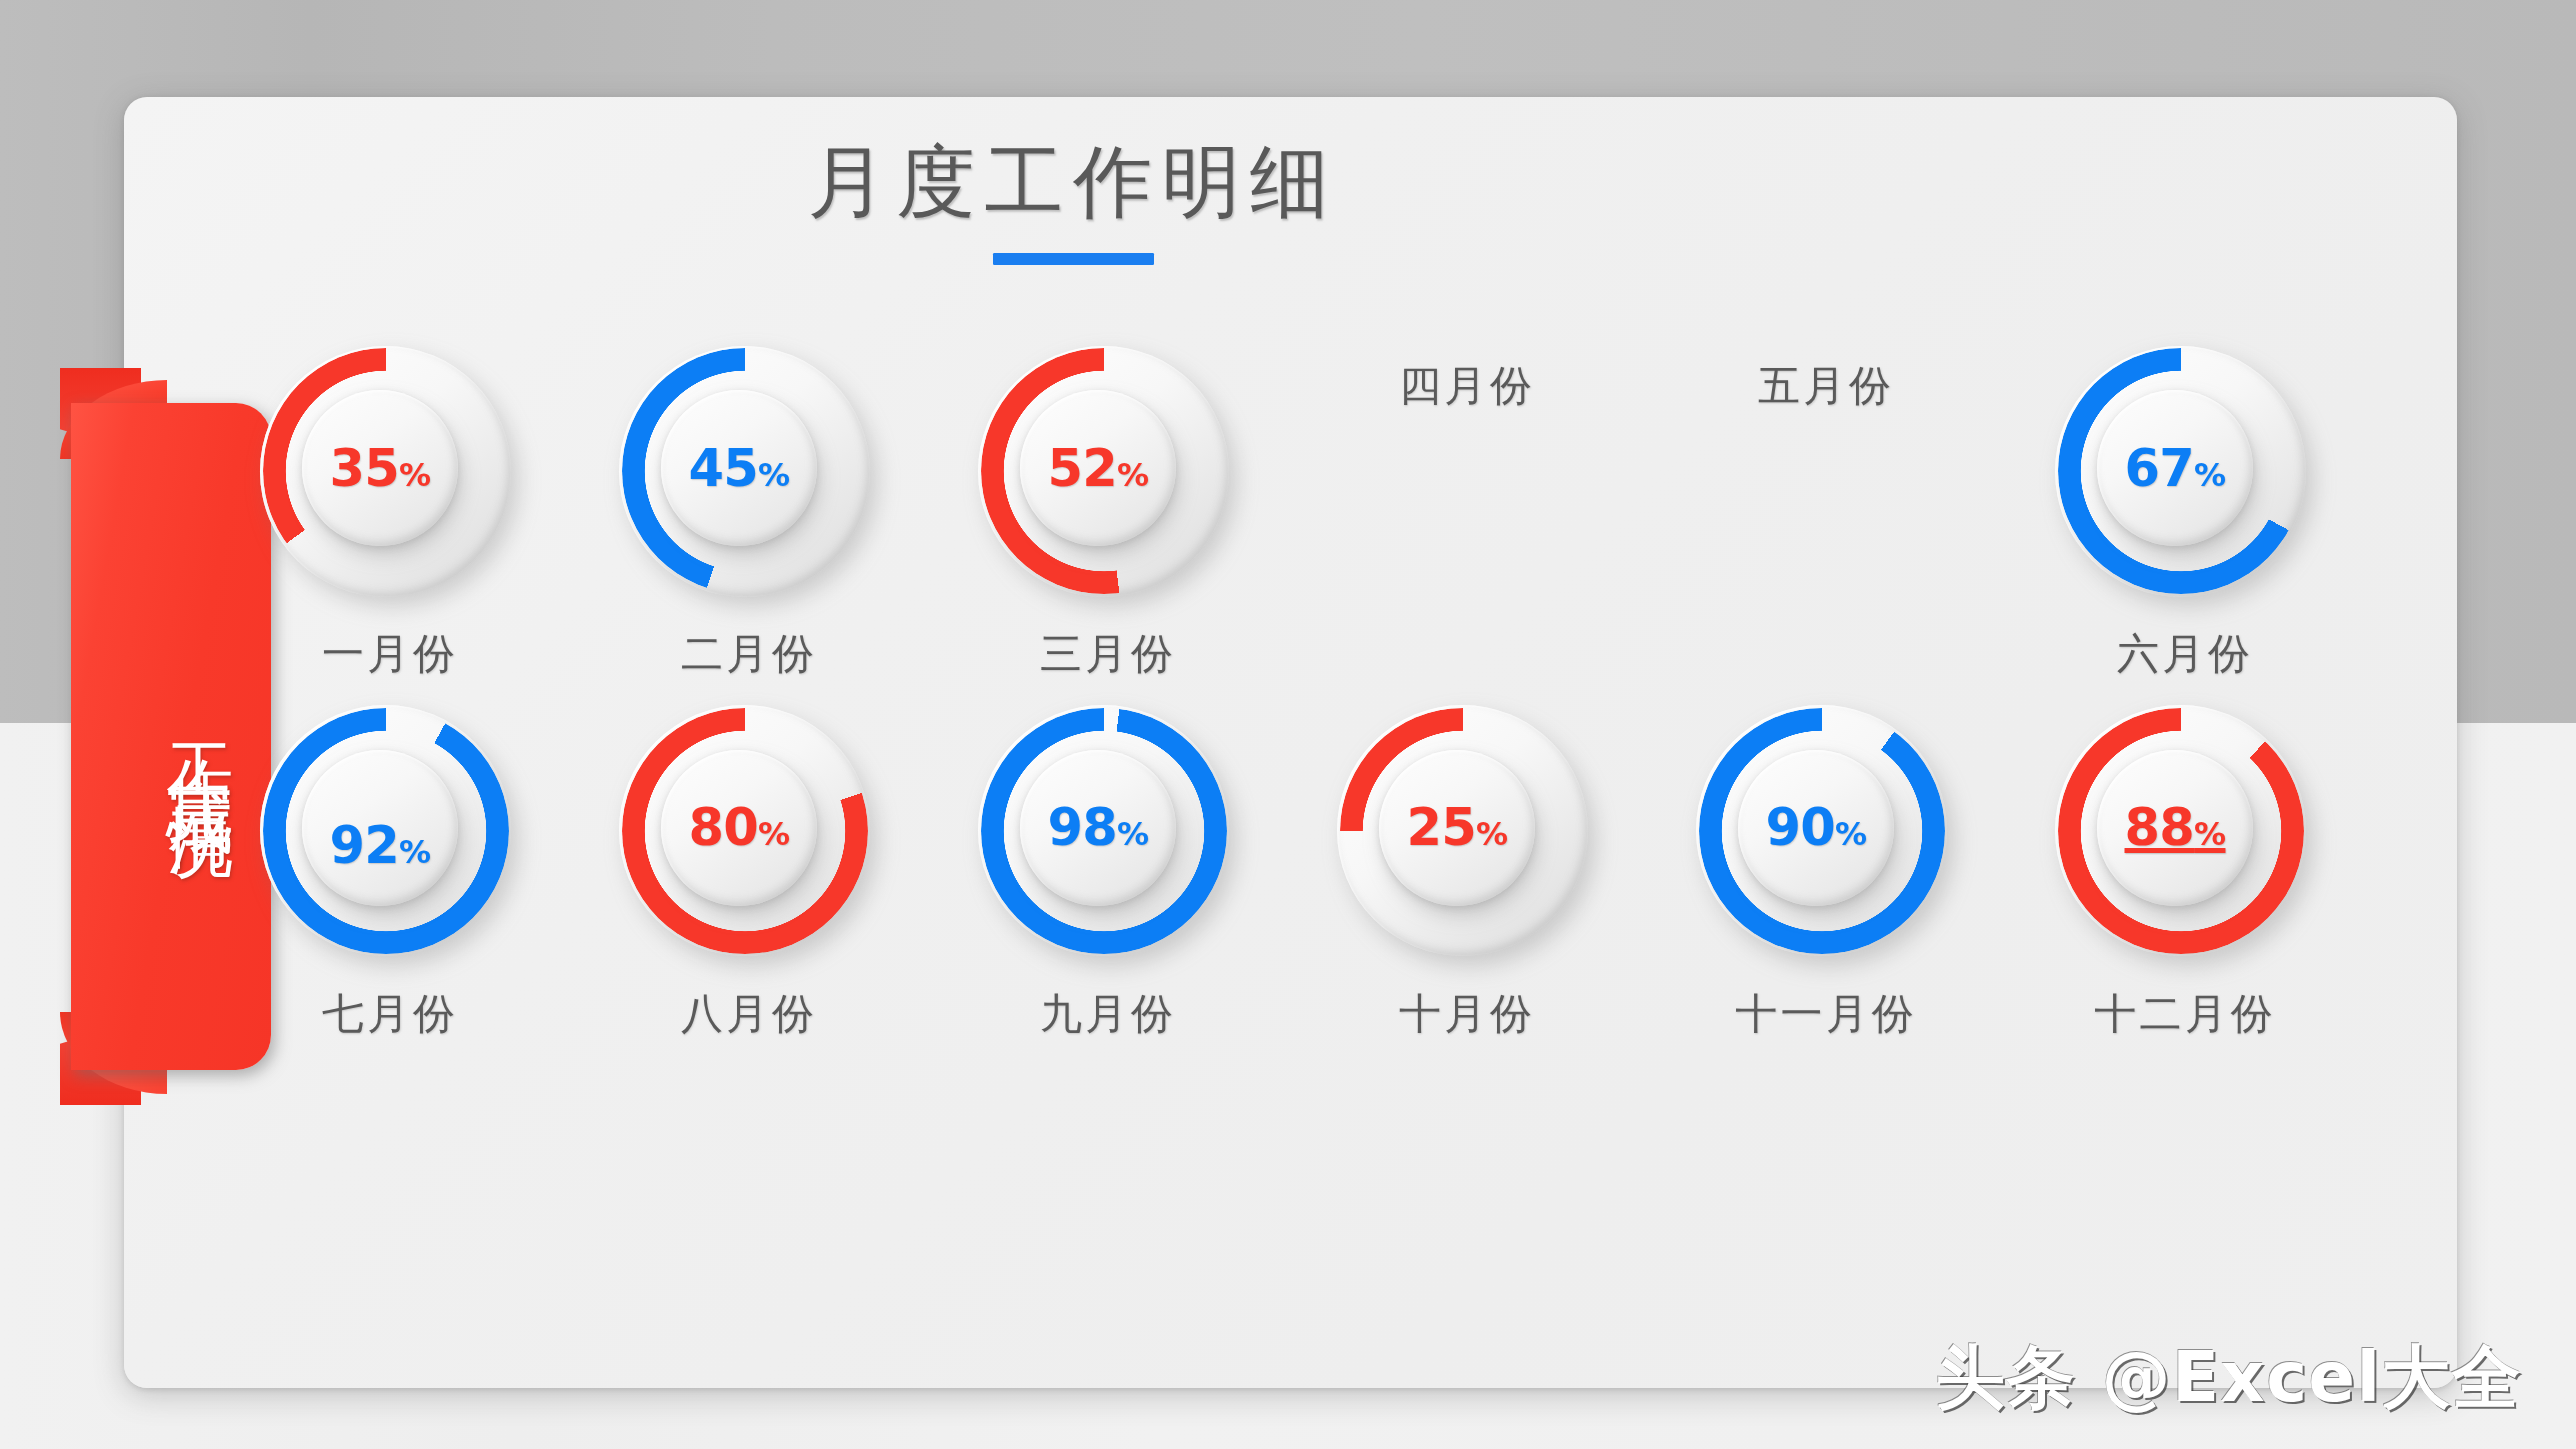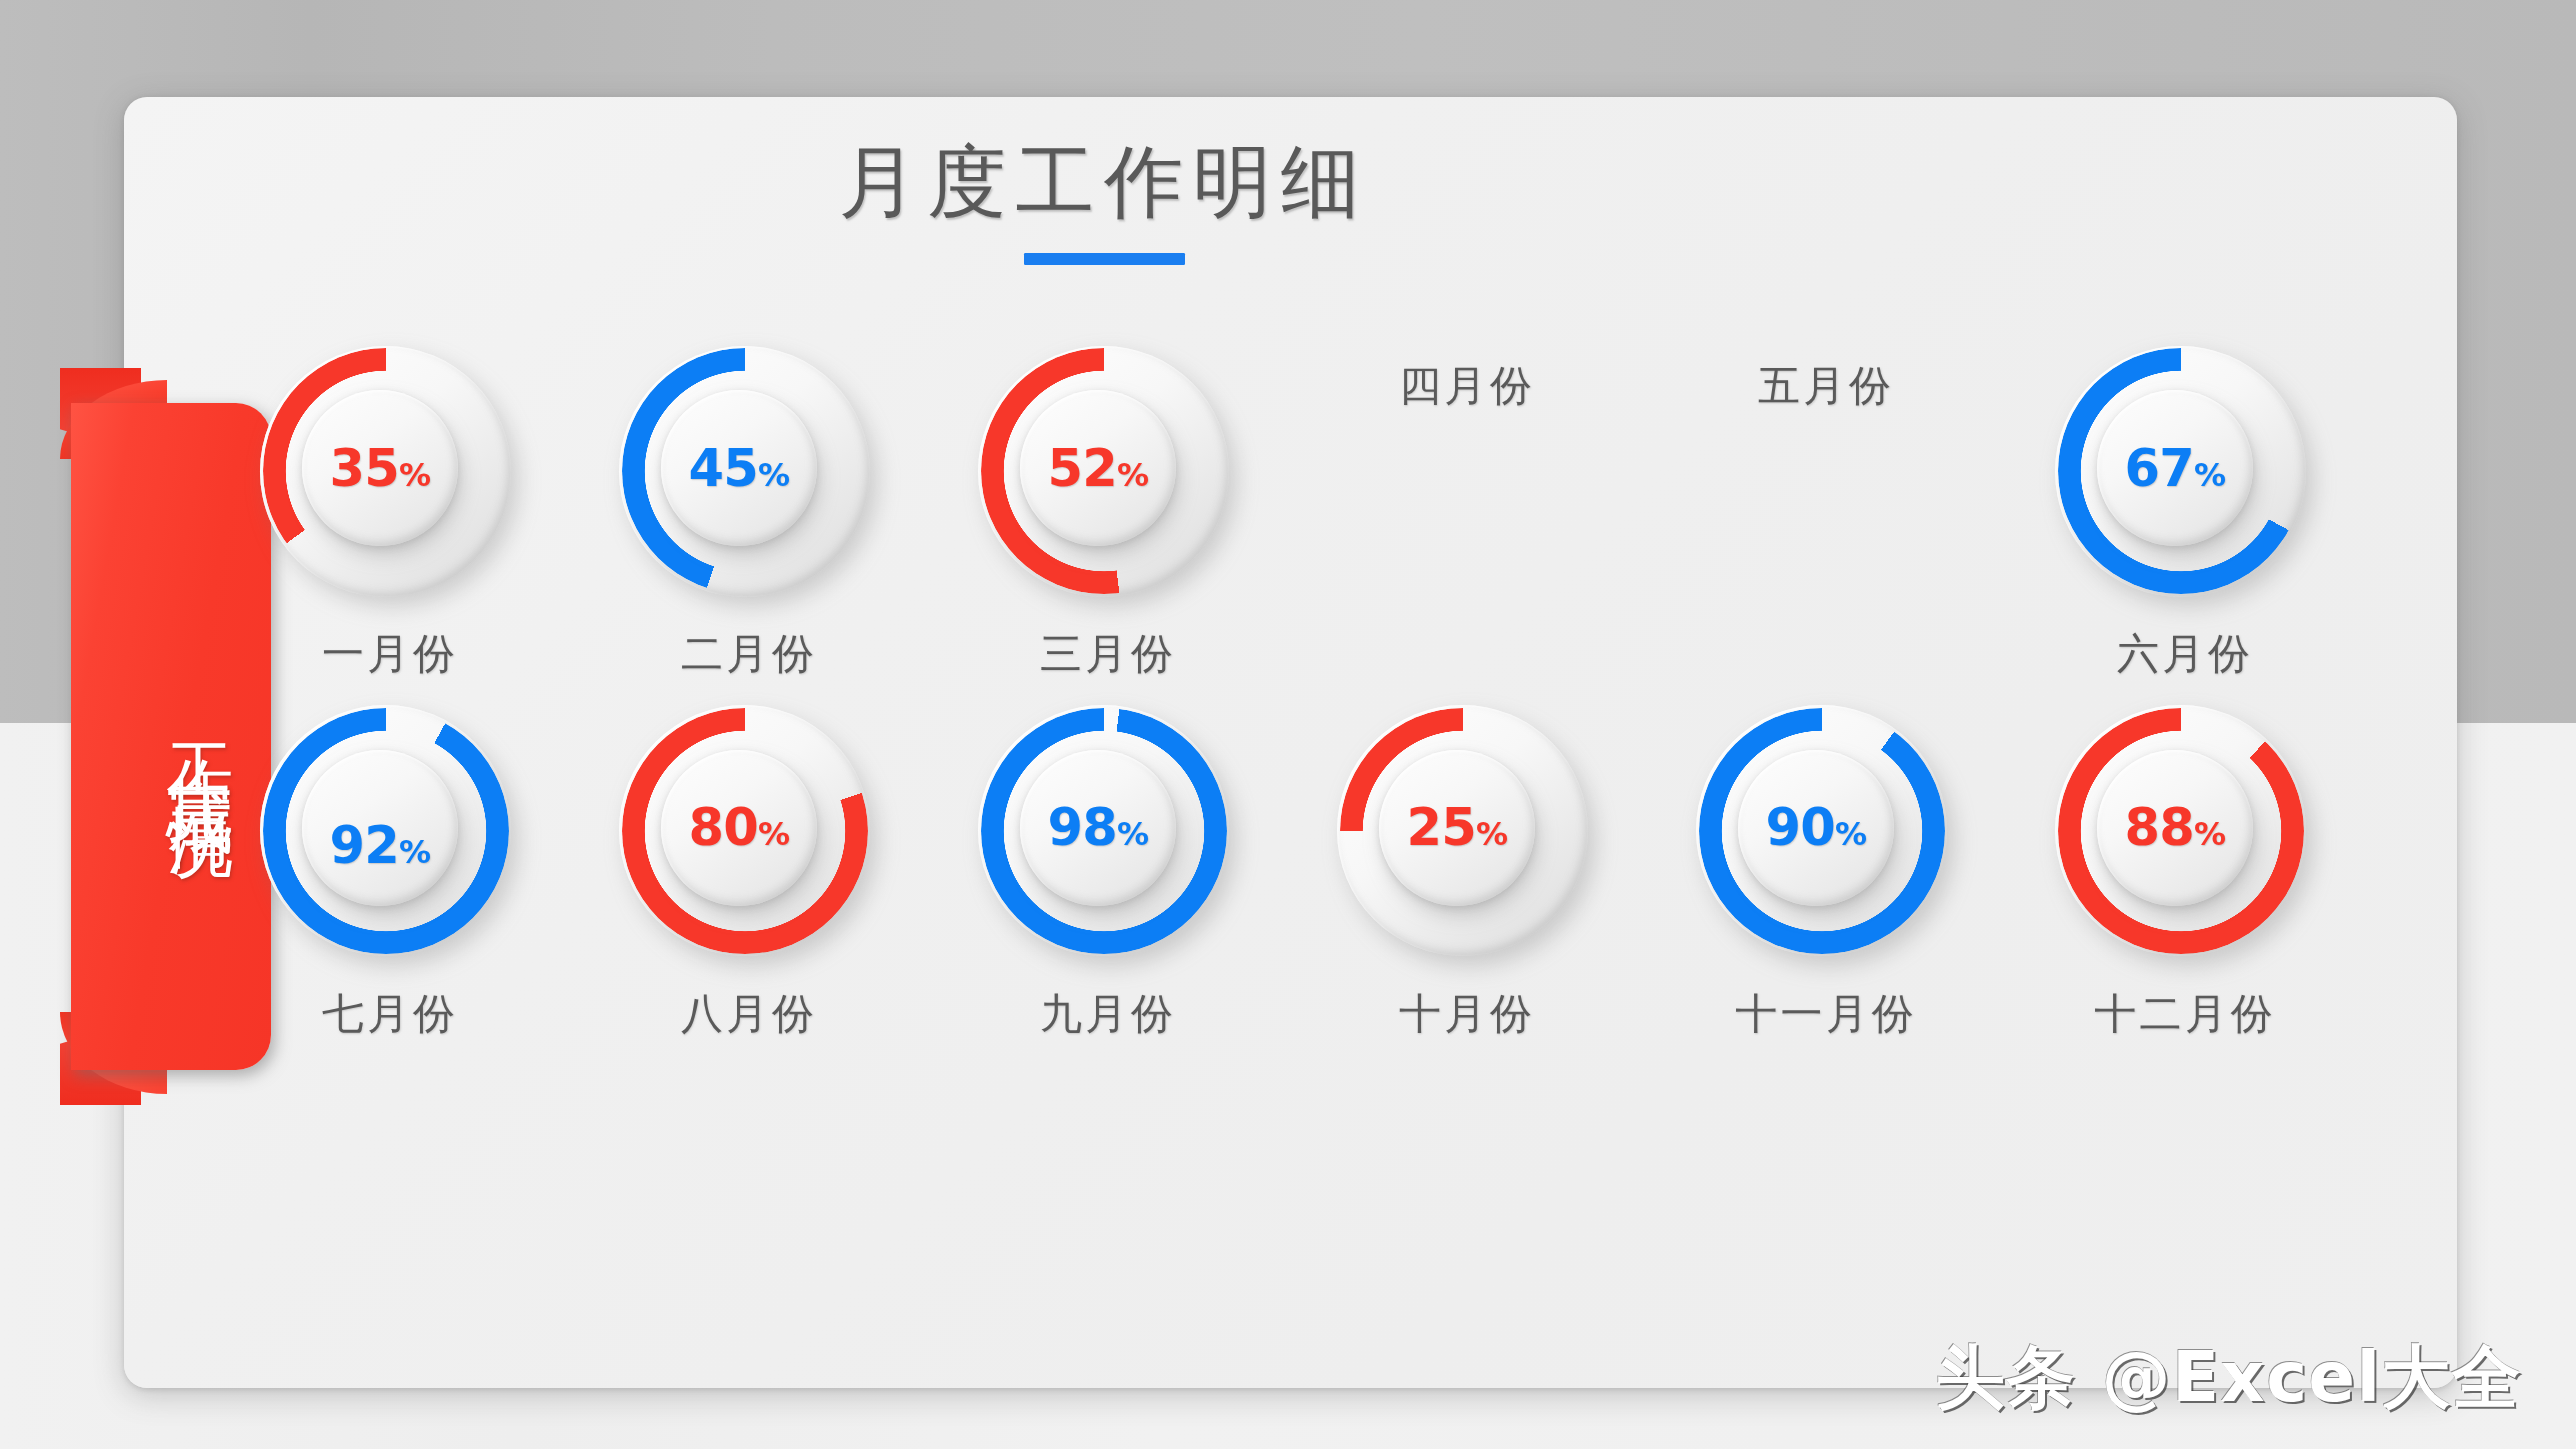--- a/index.html
+++ b/index.html
@@ -19,21 +19,21 @@
     background:linear-gradient(90deg,#f1f1f1 0%,#eeeeee 20%,#f1f1f1 45%,#f0f0f0 70%,#f1f1f1 100%);
   }
   
   #card{
     position:absolute;left:124px;top:97px;width:2333px;height:1291px;
     background:linear-gradient(135deg,#f4f4f4 0%,#f0f0f0 35%,#eeeeee 70%,#efefef 100%);
     border-radius:23px;
     box-shadow:0 6.7px 29.5px rgba(90,90,90,.30), 0 1.3px 5.4px rgba(90,90,90,.18);
   }
   
-  #title-wrap{position:absolute;left:124px;top:138px;width:1898px;text-align:center;margin-left:31px;}
+  #title-wrap{position:absolute;left:124px;top:138px;width:1898px;text-align:center;}
   #page-title{
     font-size:79px;color:#595959;letter-spacing:9.4px;line-height:1.12;
     font-family:"DejaVu Sans","Liberation Sans",sans-serif;font-weight:400;
     text-shadow:1.3px 2px 2px rgba(150,150,150,.55);
   }
   #title-underline{
     width:161px;height:12px;background:#1a7ef0;margin:27px auto 0;border-radius:1.3px;
   }
   
   #ribbon{position:absolute;left:52px;top:368px;width:221px;height:737px;}
@@ -274,21 +274,21 @@
       </div>
       <div class="month">十一月份</div>
     </div>
     <div class="cell">
       <div class="donut">
         <div class="ring-shadow"></div>
         <div class="ring-base"></div>
         <div class="arc-hole" style="background: conic-gradient(from 43.2deg, rgb(247, 55, 42) 0deg, rgb(247, 55, 42) 316.8deg, rgba(0, 0, 0, 0) 316.8deg, rgba(0, 0, 0, 0) 360deg);"></div>
         <div class="inner-shadow"></div>
         <div class="inner-disc">
-          <div class="pct" style="color: rgb(247, 55, 42);">88<span class="sym">%</span></div>
+          <div class="pct" style="color: rgb(247, 55, 42); text-decoration: underline;">88<span class="sym">%</span></div>
         </div>
       </div>
       <div class="month">十二月份</div>
     </div>
   </div>
 
 <div id="watermark">头条 @Excel大全</div>
 
 
 </body></html>

